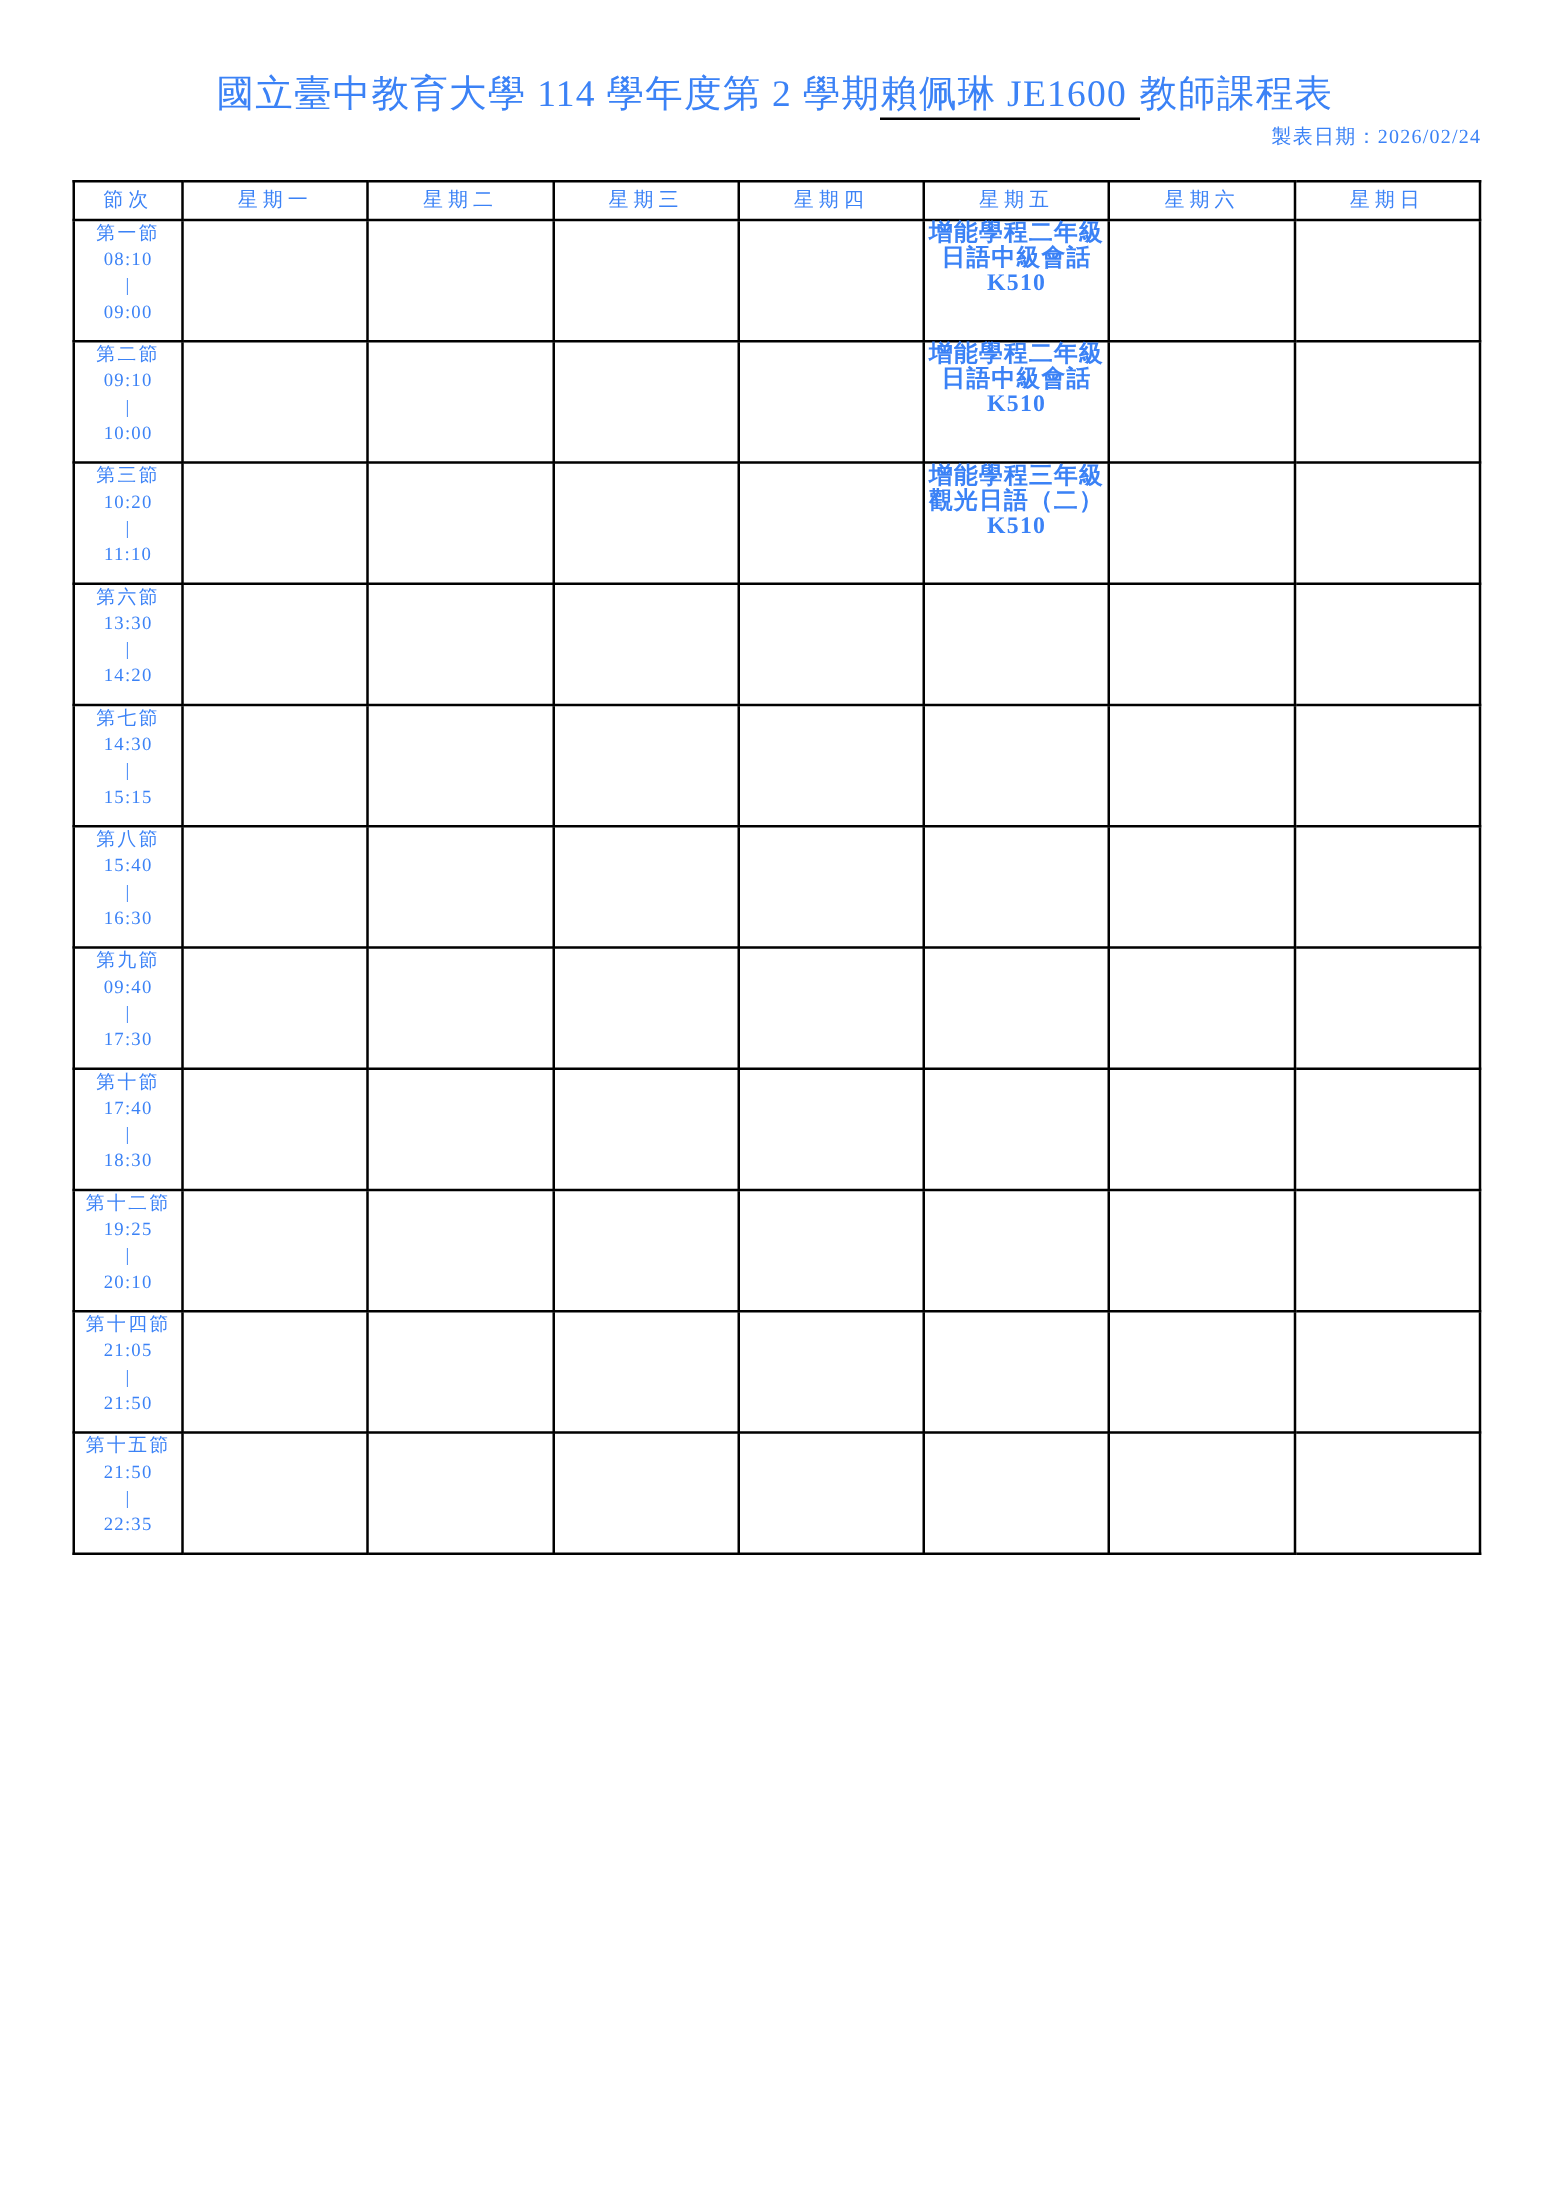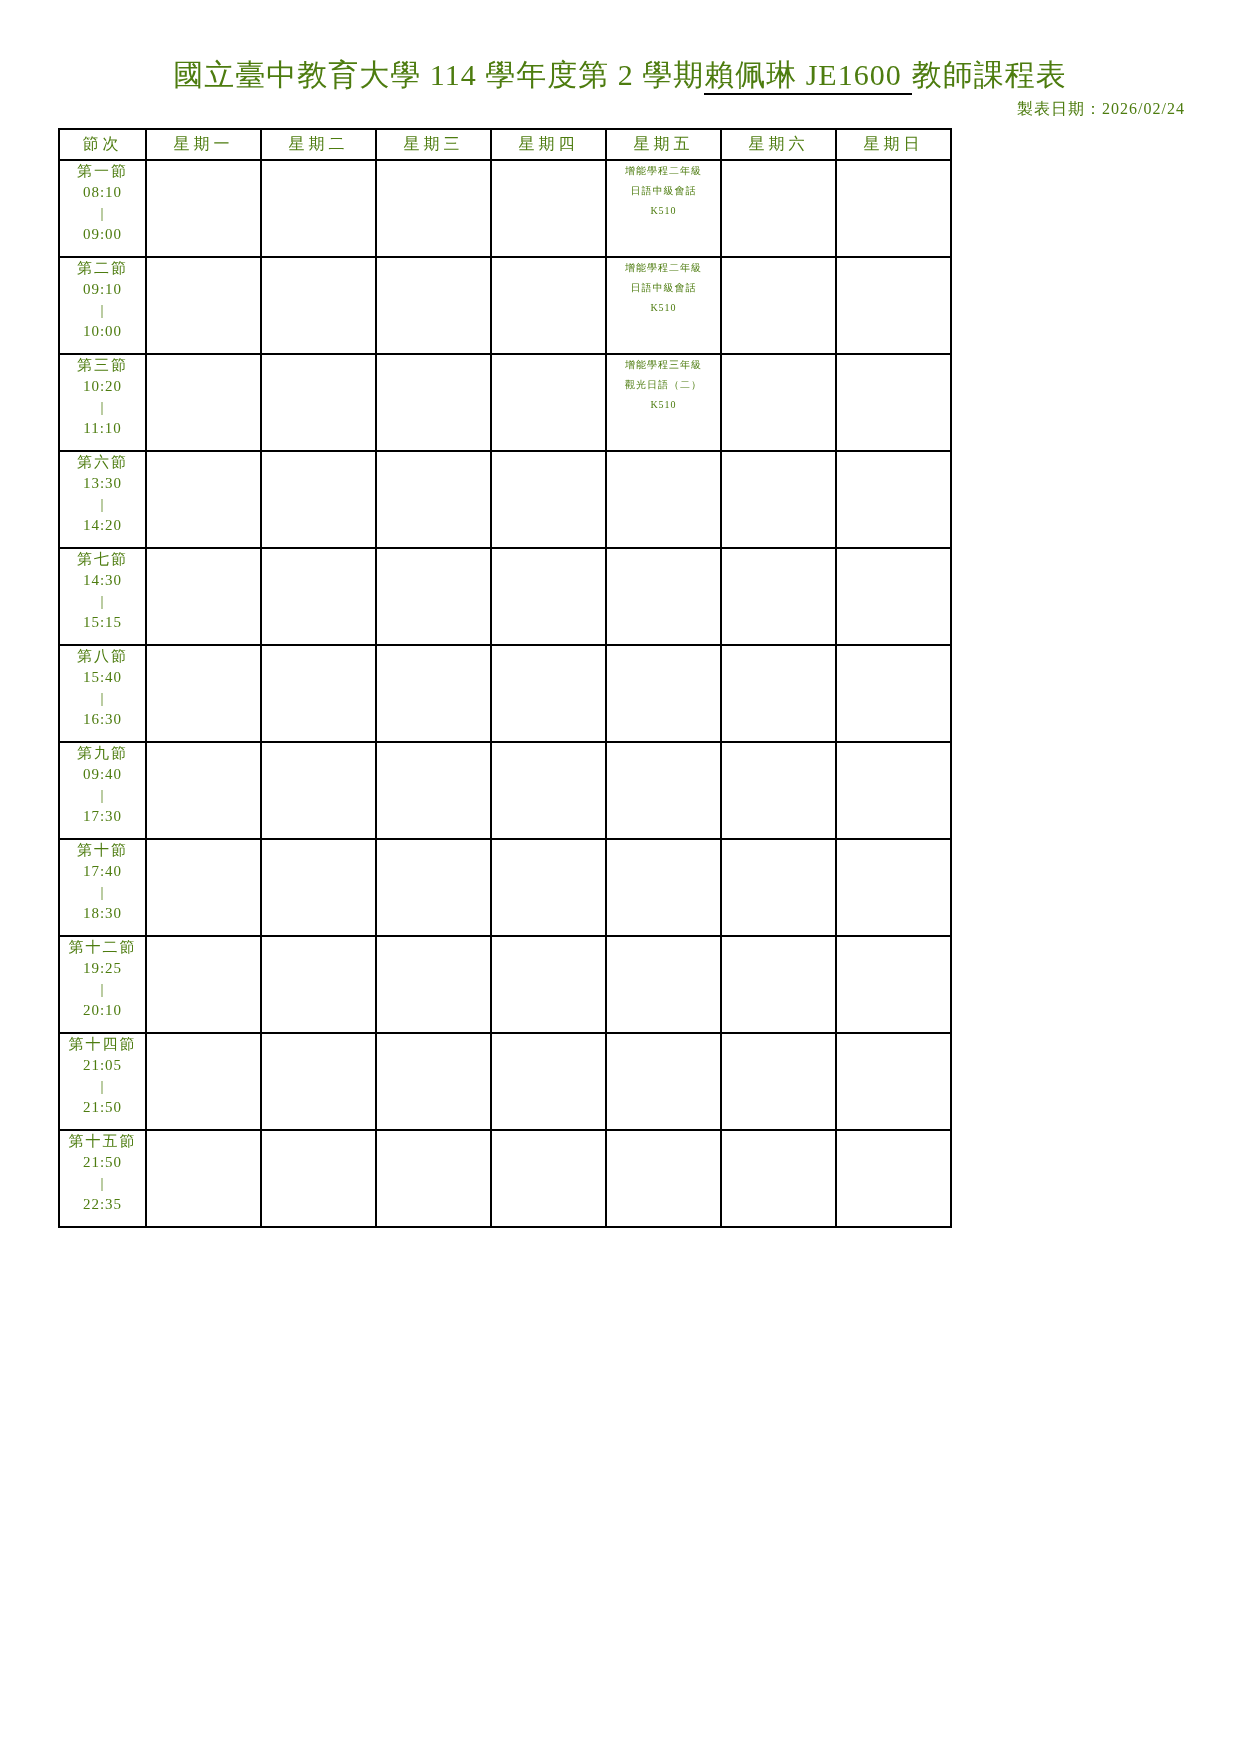--- a/index.html
+++ b/index.html
@@ -5,21 +5,21 @@
   html, body {
     margin: 0;
     padding: 0;
     background: #ffffff;
   }
   .page {
     position: relative;
     width: 1240px;
     height: 1754px;
     background: #ffffff;
-    color: #4d7c0f;
+    color: #3b82f6;
     font-family: "Liberation Serif", "DejaVu Serif", serif;
     overflow: hidden;
   }
   .title {
     position: absolute;
     top: 55px;
     left: 0;
     width: 100%;
     text-align: center;
     font-size: 30px;
@@ -33,23 +33,23 @@
   }
   .report-date {
     position: absolute;
     top: 99px;
     right: 55px;
     font-size: 16px;
     letter-spacing: 1px;
   }
   table.timetable {
     position: absolute;
-    top: 128px;
+    top: 144px;
     left: 58px;
-    width: 894px;
+    width: 1127px;
     border-collapse: collapse;
     table-layout: fixed;
   }
   col.period-col { width: 87px; }
   .timetable th,
   .timetable td {
     border: 2px solid #000;
     padding: 0;
     margin: 0;
     text-align: center;
@@ -66,23 +66,24 @@
   .timetable tbody tr { height: 97px; padding-left: 44px; }
   .period-cell {
     font-size: 15px;
     padding-top: 5px;
     line-height: 21px;
   }
   .period-name { letter-spacing: 2px; }
   .time-line { letter-spacing: 1px; text-align: center; }
   .course-cell { padding-top: 8px; }
   .course-line {
-    font-size: 10px;
+    font-size: 19px;
     line-height: 20px;
     letter-spacing: 1px;
+    font-weight: bold;
   }
 </style>
 </head>
 <body>
 
 <div class="page">
 
   <div class="title">
     <span>國立臺中教育大學 114 學年度第 2 學期</span><span class="teacher-underline">賴佩琳 JE1600</span><span>教師課程表</span>
   </div>

